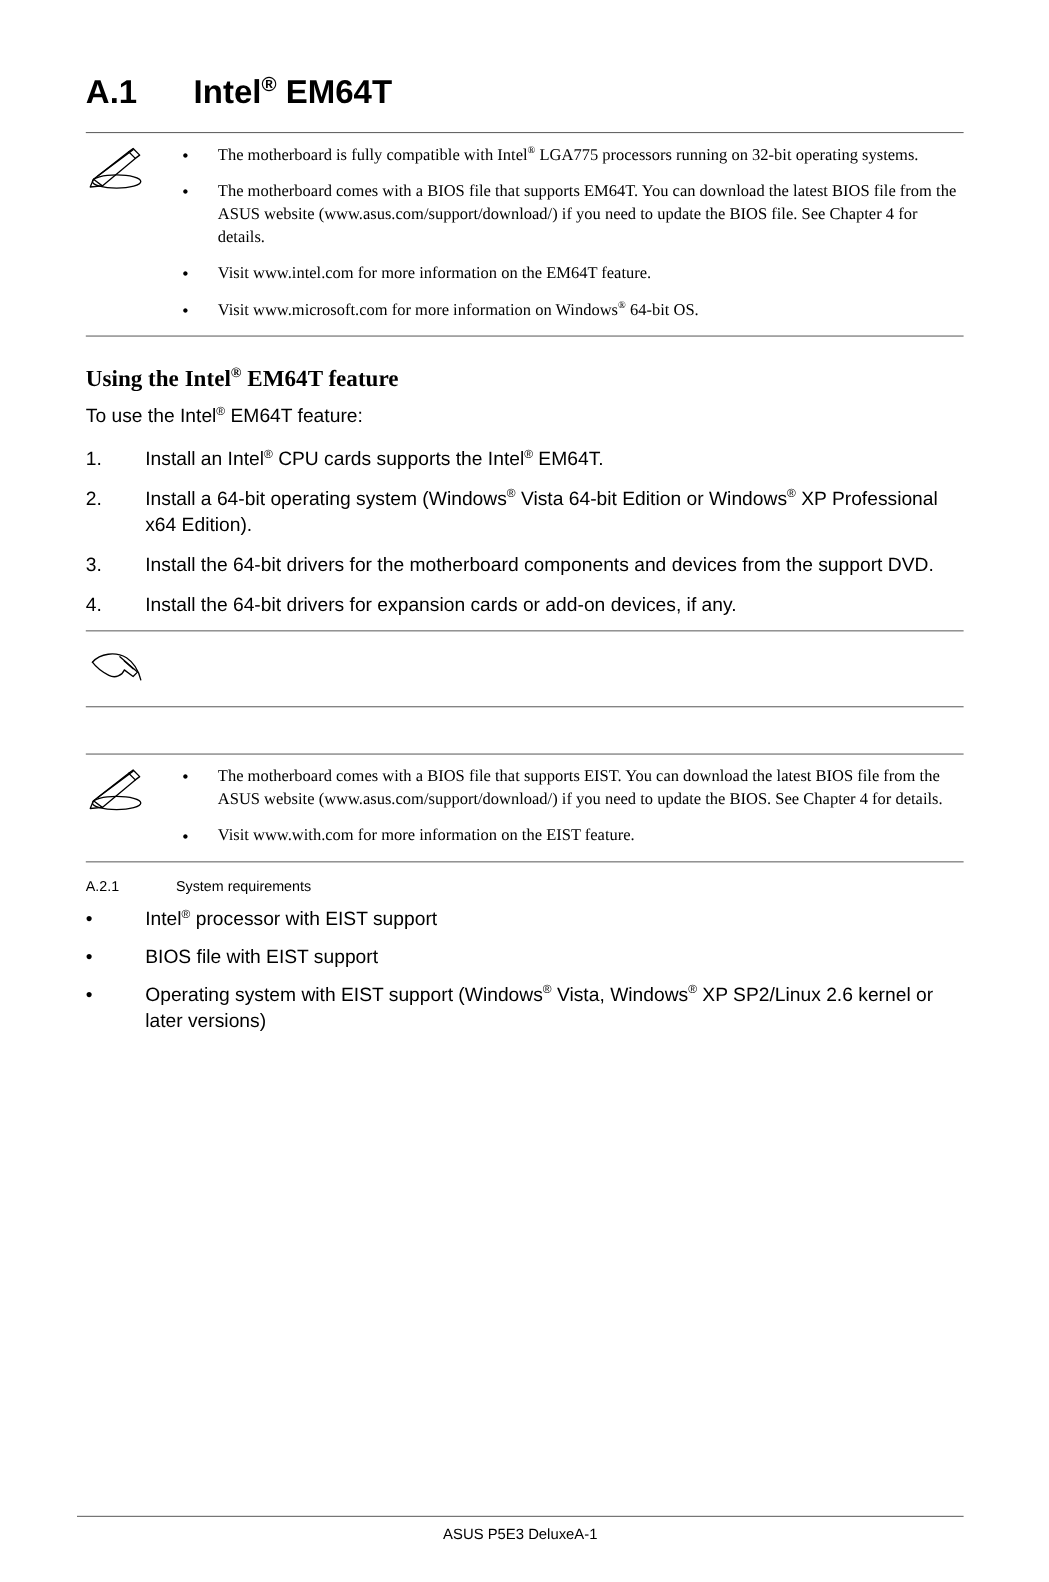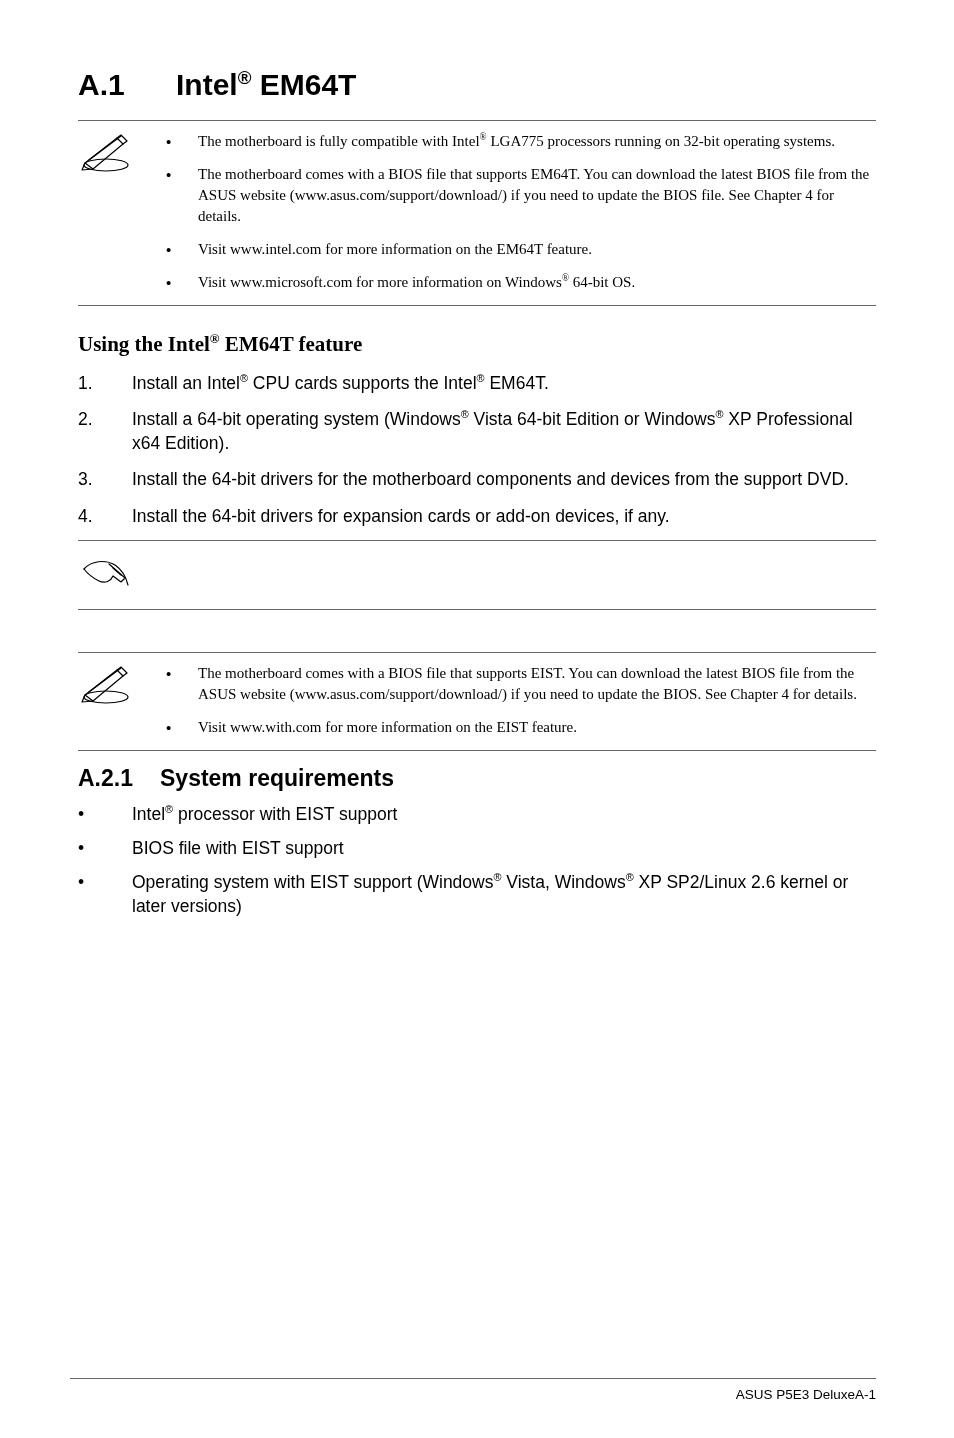--- a/index.html
+++ b/index.html
@@ -26,22 +26,22 @@
     display: inline-block;
     width: 98px;
   }
   .h2 {
     font-size: 21px;
     font-weight: bold;
     margin: 26px 0 10px 0;
     font-family: Liberation Serif, serif;
   }
   .h3 {
-    font-size: 23px;
-    font-weight: bold;
+    font-size: 13px;
+    font-weight: normal;
     margin: 14px 0 10px 0;
   }
   .h3 .num {
     display: inline-block;
     width: 82px;
   }
   .body {
     font-size: 17.5px;
     line-height: 1.35;
   }
@@ -100,21 +100,21 @@
   sup { font-size: 0.62em; vertical-align: super; line-height: 0; }
   .footer {
     position: absolute;
     bottom: 36px;
     left: 70px;
     right: 78px;
     border-top: 0.5px solid #666;
     padding-top: 8px;
     font-size: 13.5px;
     display: flex;
-    justify-content: flex-end;
+    justify-content: center;
   }
   .section2 {
     margin-top: 42px;
   }
   svg { display: block; }
 </style>
 </head>
 <body>
 
 <div class="page">
@@ -152,20 +152,23 @@
         <div class="bullet-dot">•</div>
         <div class="bullet-text"><span>Visit www.microsoft.com for more information on Windows</span><sup>®</sup><span> 64-bit OS.</span></div>
       </div>
     </div>
   </div>
 
   <div class="h2">
     <span>Using the Intel</span><sup>®</sup><span> EM64T feature</span>
   </div>
 
+  <div class="body">
+    <span>To use the Intel</span><sup>®</sup><span> EM64T feature:</span>
+  </div>
 
   <div class="ol">
     <div class="ol-row">
       <div class="n">1.</div>
       <div class="t"><span>Install an Intel</span><sup>®</sup><span> CPU cards supports the Intel</span><sup>®</sup><span> EM64T.</span></div>
     </div>
     <div class="ol-row">
       <div class="n">2.</div>
       <div class="t"><span>Install a 64-bit operating system (Windows</span><sup>®</sup><span> Vista 64-bit Edition or Windows</span><sup>®</sup><span> XP Professional x64 Edition).</span></div>
     </div>

